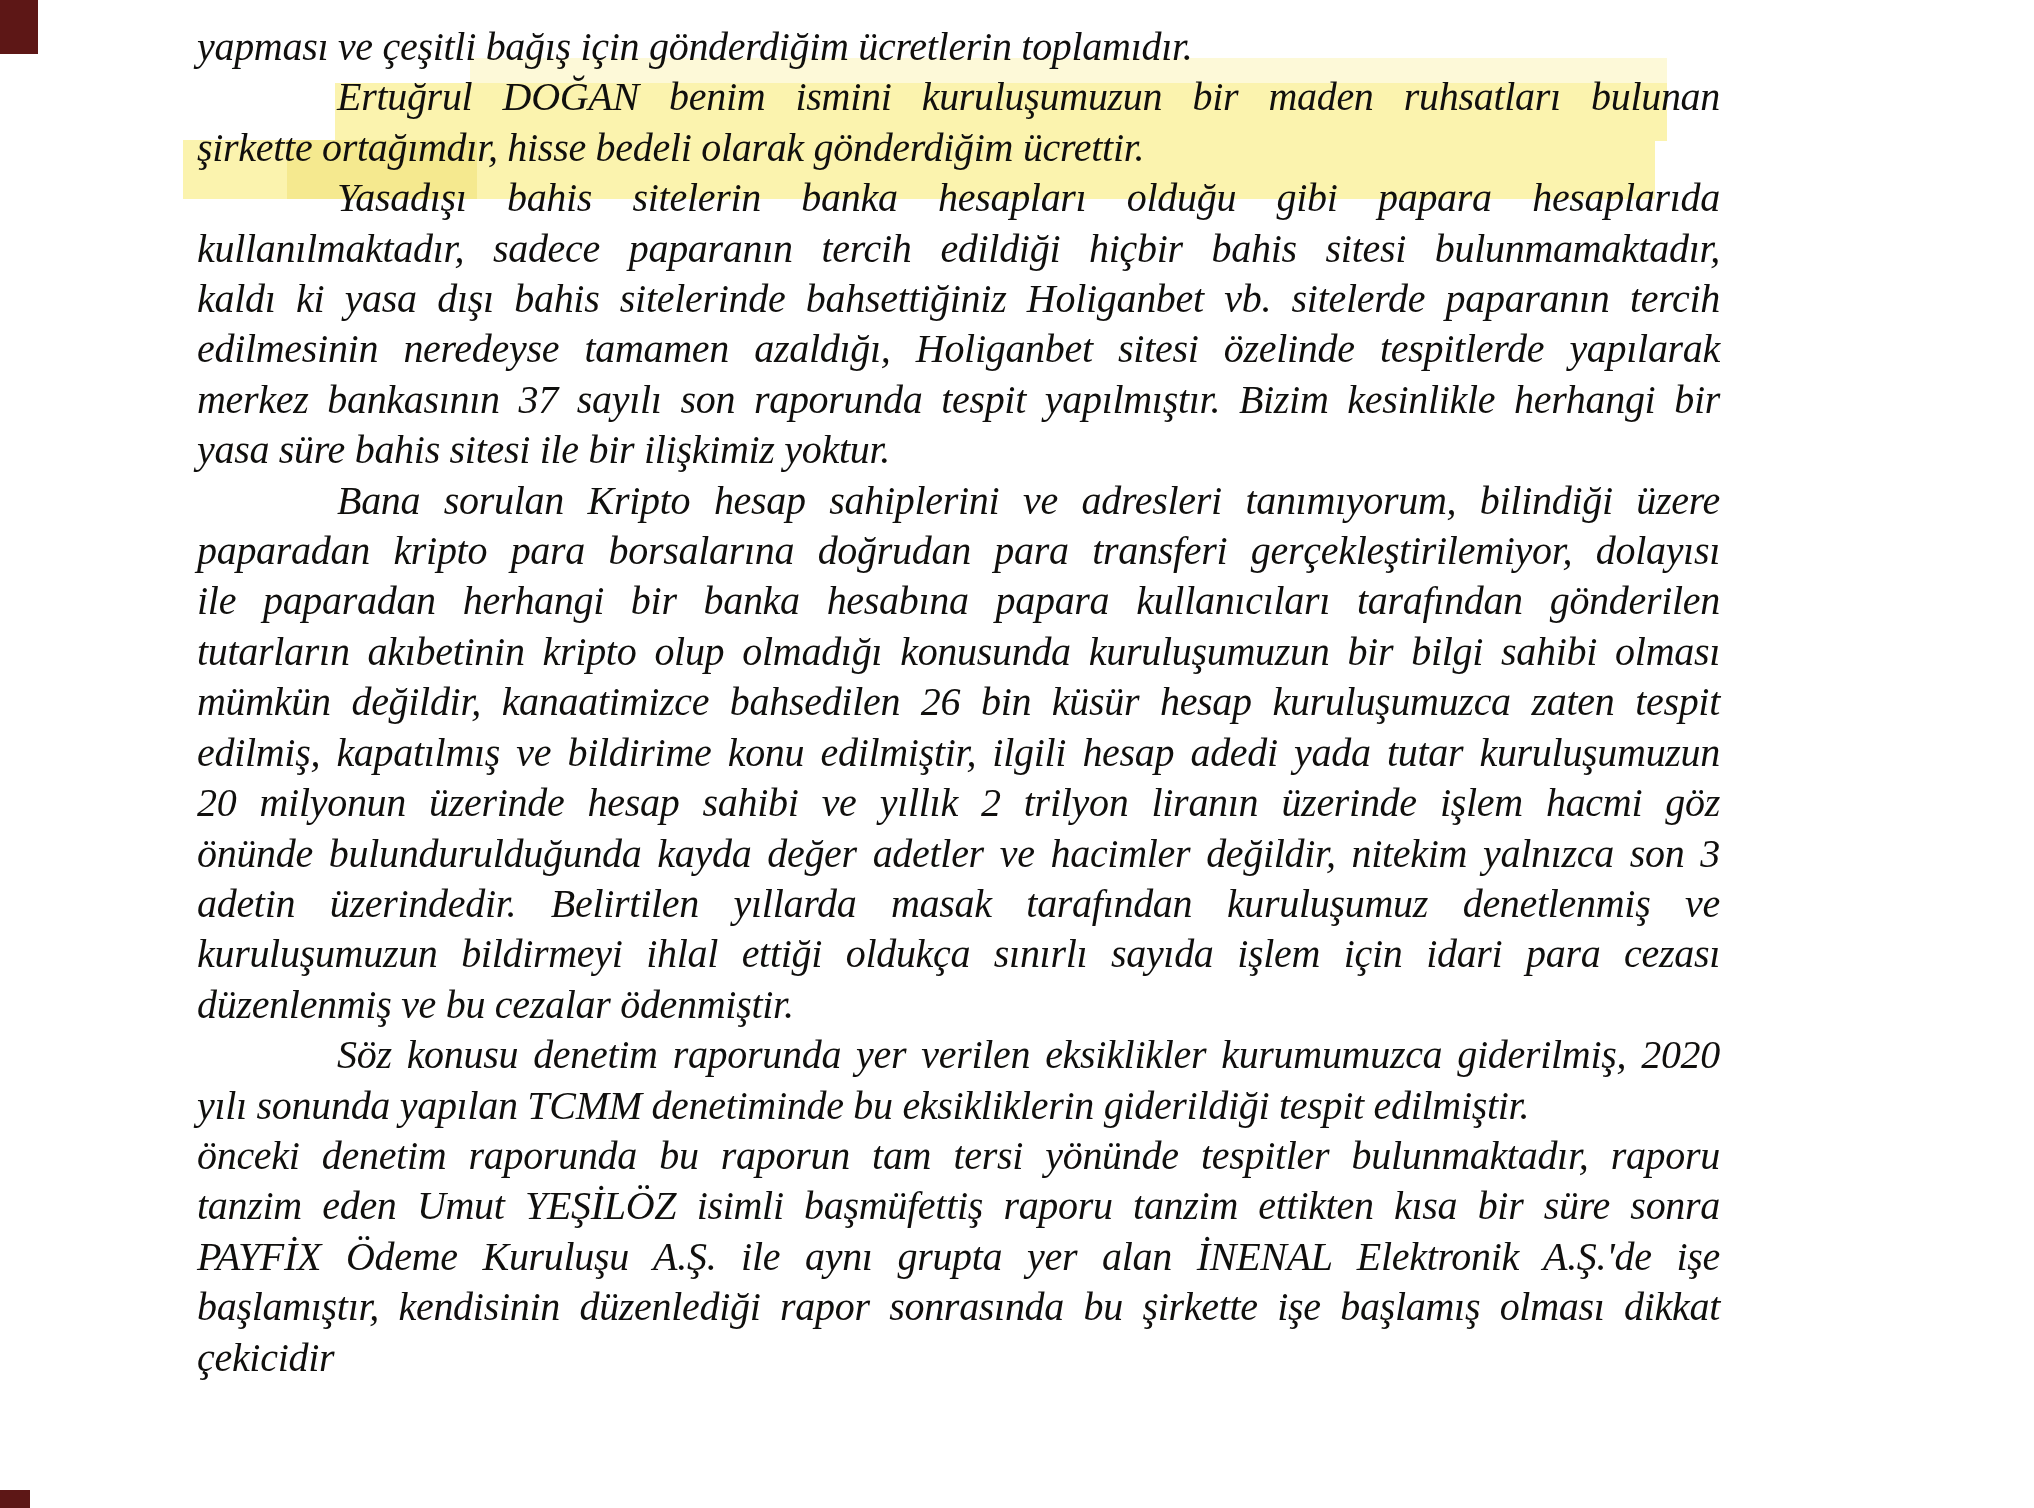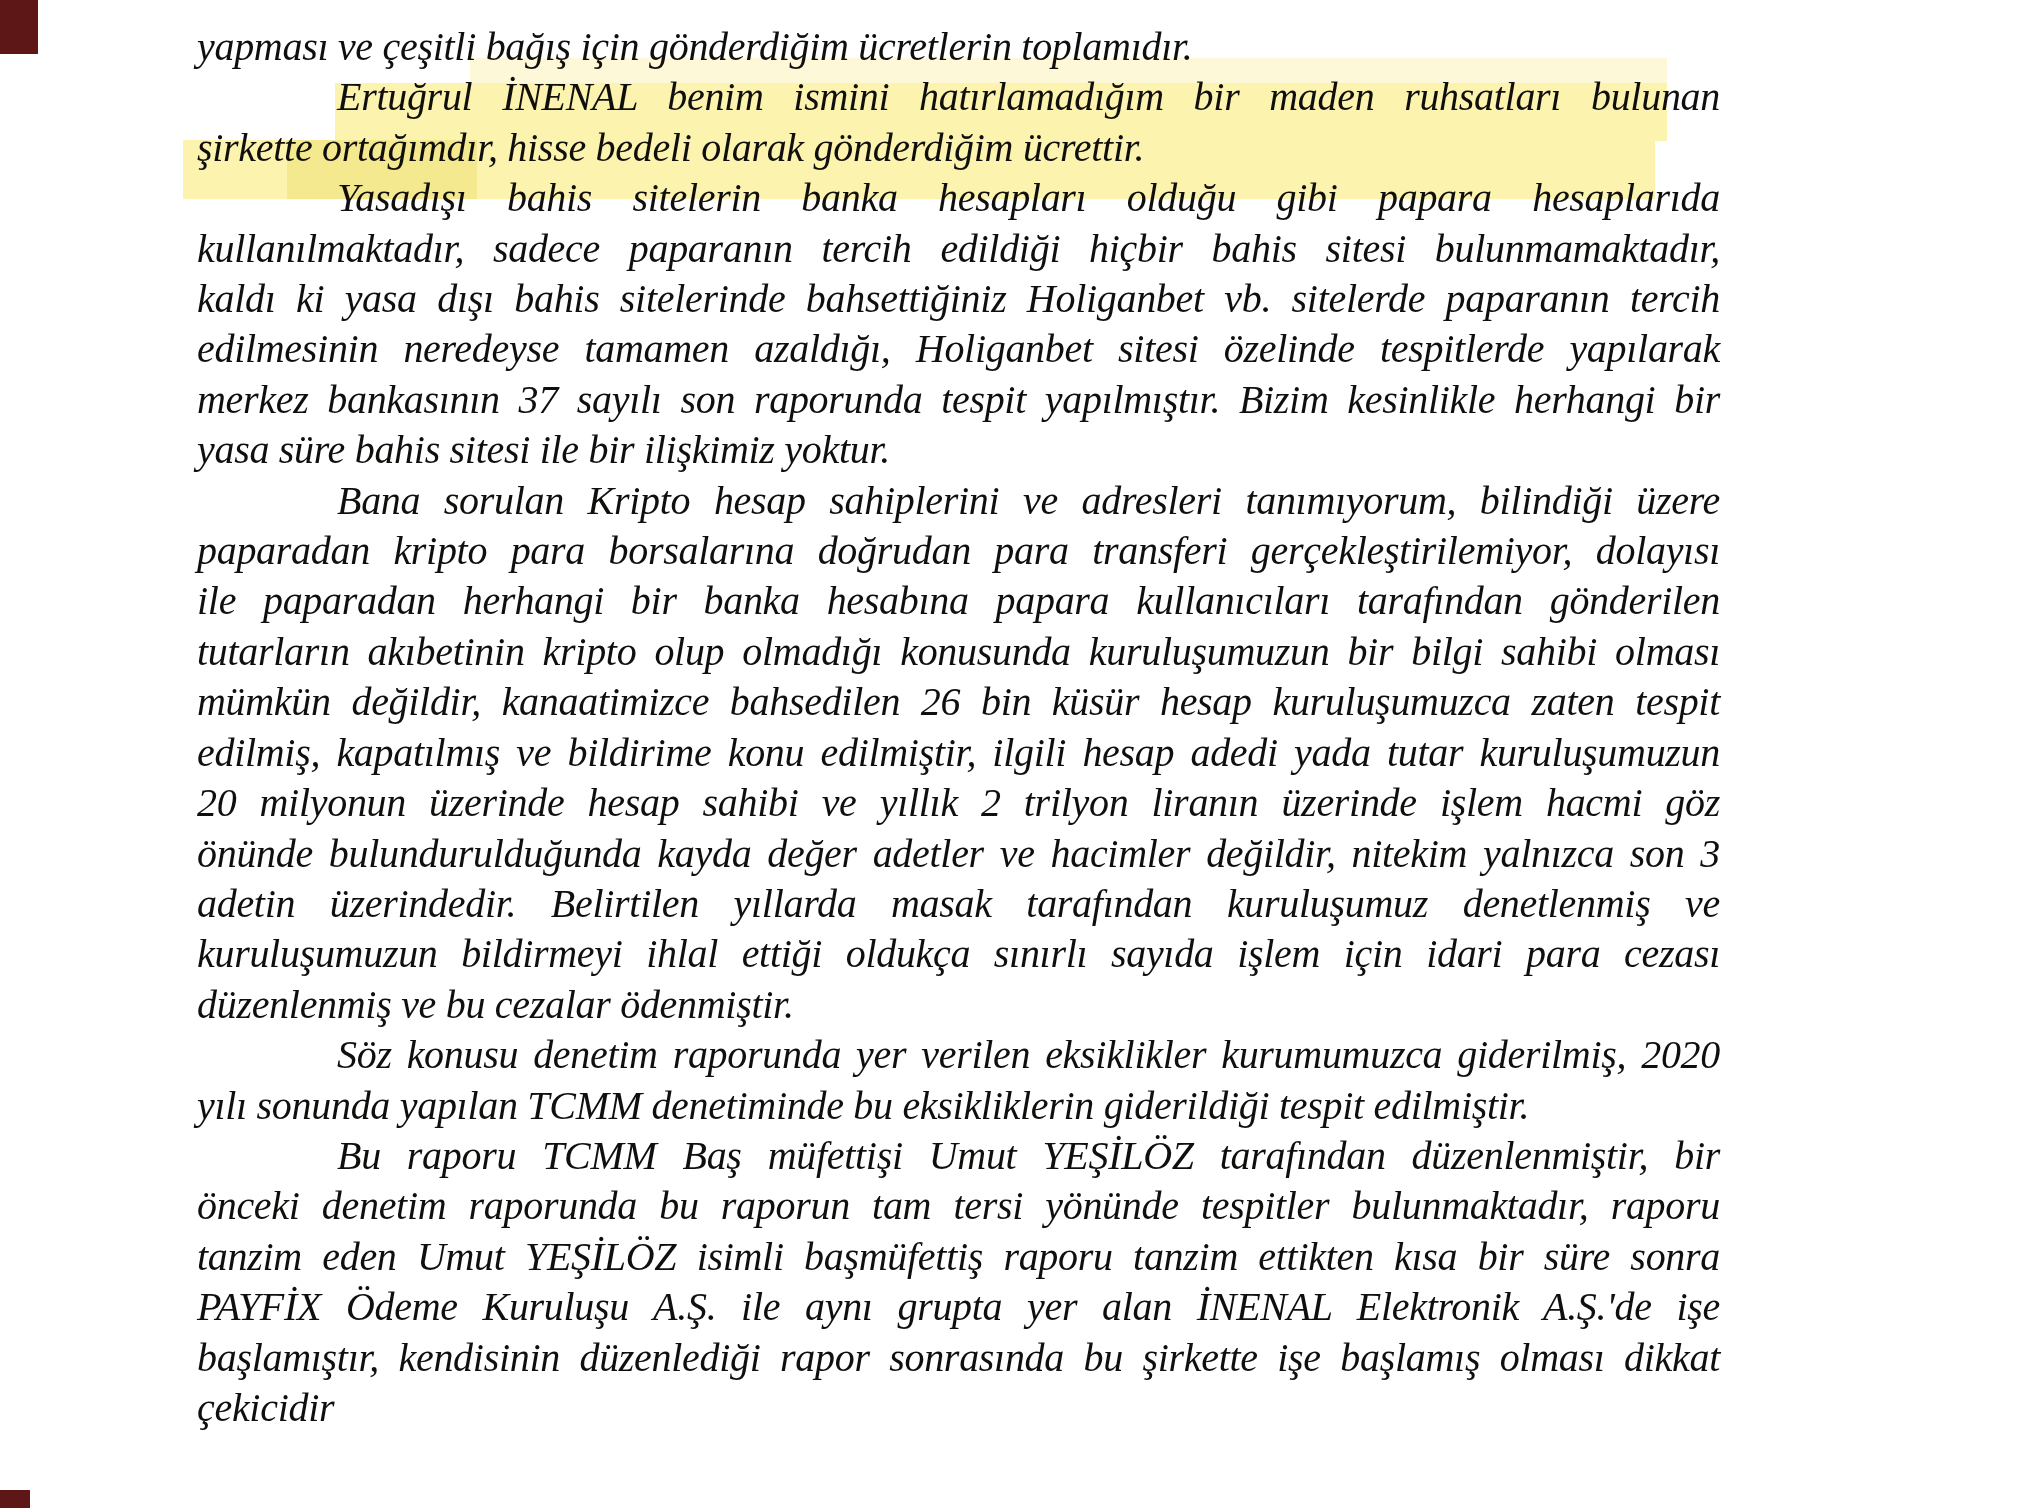--- a/index.html
+++ b/index.html
@@ -44,41 +44,40 @@
   <div class="hl hl-b1-top" style="background: rgb(253, 249, 216);"></div>
   <div class="hl hl-b1" style="background: rgb(251, 243, 174);"></div>
   <div class="hl hl-b2" style="background: rgb(251, 243, 174);"></div>
   <div class="hl hl-b2-dark" style="background: rgb(245, 233, 143);"></div>
 
   <div class="mark mark-tl" style="background: rgb(93, 23, 22);"></div>
   <div class="mark mark-bl" style="background: rgb(93, 23, 22);"></div>
 
   <div class="textblock" style="color: rgb(16, 15, 13);">
     <div class="ln pf">yapması ve çeşitli bağış için gönderdiğim ücretlerin toplamıdır.</div>
-    <div class="ln jl indent">Ertuğrul İNENAL benim ismini hatırlamadığım bir maden ruhsatları bulunan</div>
+    <div class="ln jl indent">Ertuğrul DOĞAN benim ismini kuruluşumuzun bir maden ruhsatları bulunan</div>
     <div class="ln pf">şirkette ortağımdır, hisse bedeli olarak gönderdiğim ücrettir.</div>
     <div class="ln jl indent">Yasadışı bahis sitelerin banka hesapları olduğu gibi papara hesaplarıda</div>
     <div class="ln jl">kullanılmaktadır, sadece paparanın tercih edildiği hiçbir bahis sitesi bulunmamaktadır,</div>
     <div class="ln jl">kaldı ki yasa dışı bahis sitelerinde bahsettiğiniz Holiganbet vb. sitelerde paparanın tercih</div>
     <div class="ln jl">edilmesinin neredeyse tamamen azaldığı, Holiganbet sitesi özelinde tespitlerde yapılarak</div>
     <div class="ln jl">merkez bankasının 37 sayılı son raporunda tespit yapılmıştır. Bizim kesinlikle herhangi bir</div>
     <div class="ln pf">yasa süre bahis sitesi ile bir ilişkimiz yoktur.</div>
     <div class="ln jl indent">Bana sorulan Kripto hesap sahiplerini ve adresleri tanımıyorum, bilindiği üzere</div>
     <div class="ln jl">paparadan kripto para borsalarına doğrudan para transferi gerçekleştirilemiyor, dolayısı</div>
     <div class="ln jl">ile paparadan herhangi bir banka hesabına papara kullanıcıları tarafından gönderilen</div>
     <div class="ln jl">tutarların akıbetinin kripto olup olmadığı konusunda kuruluşumuzun bir bilgi sahibi olması</div>
     <div class="ln jl">mümkün değildir, kanaatimizce bahsedilen 26 bin küsür hesap kuruluşumuzca zaten tespit</div>
     <div class="ln jl">edilmiş, kapatılmış ve bildirime konu edilmiştir, ilgili hesap adedi yada tutar kuruluşumuzun</div>
     <div class="ln jl">20 milyonun üzerinde hesap sahibi ve yıllık 2 trilyon liranın üzerinde işlem hacmi göz</div>
     <div class="ln jl">önünde bulundurulduğunda kayda değer adetler ve hacimler değildir, nitekim yalnızca son 3</div>
     <div class="ln jl">adetin üzerindedir. Belirtilen yıllarda masak tarafından kuruluşumuz denetlenmiş ve</div>
     <div class="ln jl">kuruluşumuzun bildirmeyi ihlal ettiği oldukça sınırlı sayıda işlem için idari para cezası</div>
     <div class="ln pf">düzenlenmiş ve bu cezalar ödenmiştir.</div>
     <div class="ln jl indent">Söz konusu denetim raporunda yer verilen eksiklikler kurumumuzca giderilmiş, 2020</div>
     <div class="ln pf">yılı sonunda yapılan TCMM denetiminde bu eksikliklerin giderildiği tespit edilmiştir.</div>
-    <div class="ln jl indent">Bu raporu TCMM Baş müfettişi Umut YEŞİLÖZ tarafından düzenlenmiştir, bir</div>
     <div class="ln jl">önceki denetim raporunda bu raporun tam tersi yönünde tespitler bulunmaktadır, raporu</div>
     <div class="ln jl">tanzim eden Umut YEŞİLÖZ isimli başmüfettiş raporu tanzim ettikten kısa bir süre sonra</div>
     <div class="ln jl">PAYFİX Ödeme Kuruluşu A.Ş. ile aynı grupta yer alan İNENAL Elektronik A.Ş.'de işe</div>
     <div class="ln jl">başlamıştır, kendisinin düzenlediği rapor sonrasında bu şirkette işe başlamış olması dikkat çekicidir</div>
   </div>
 
 </div>
 
 </body></html>

